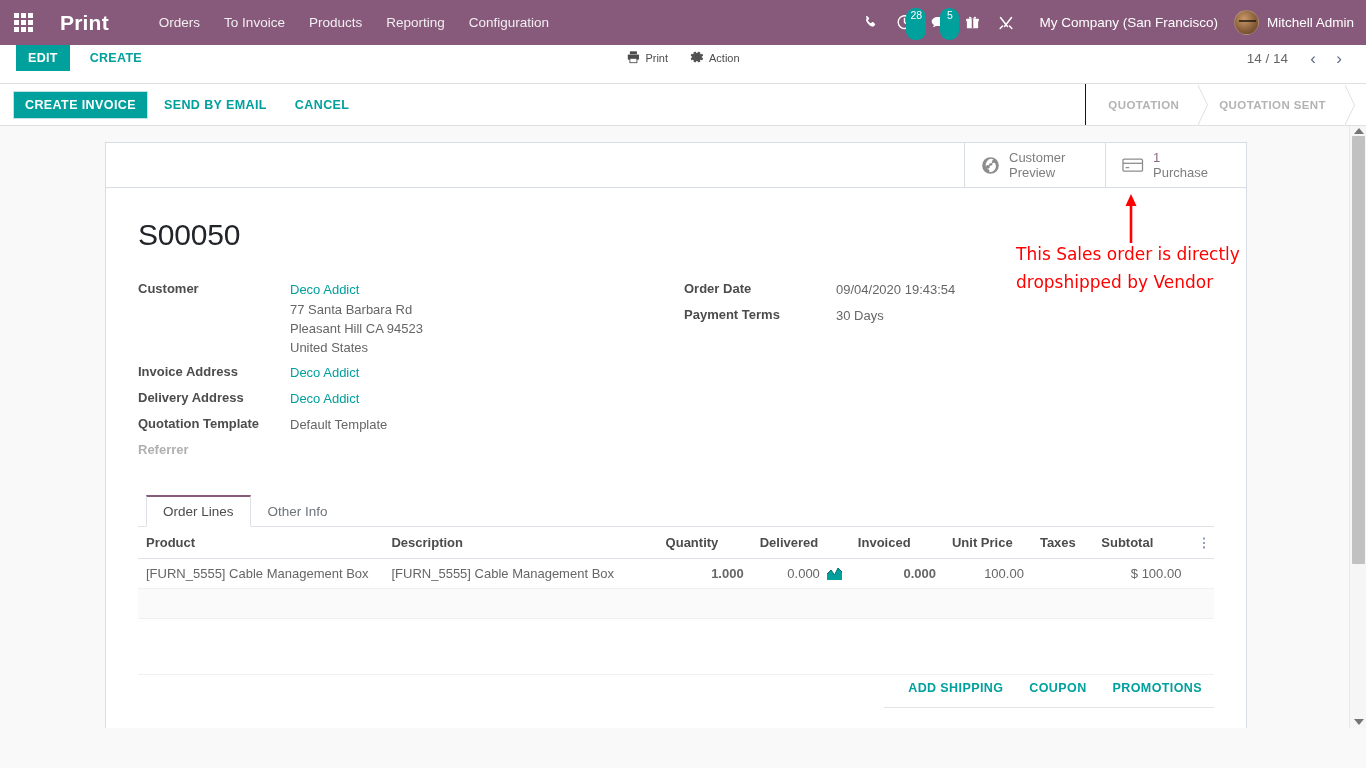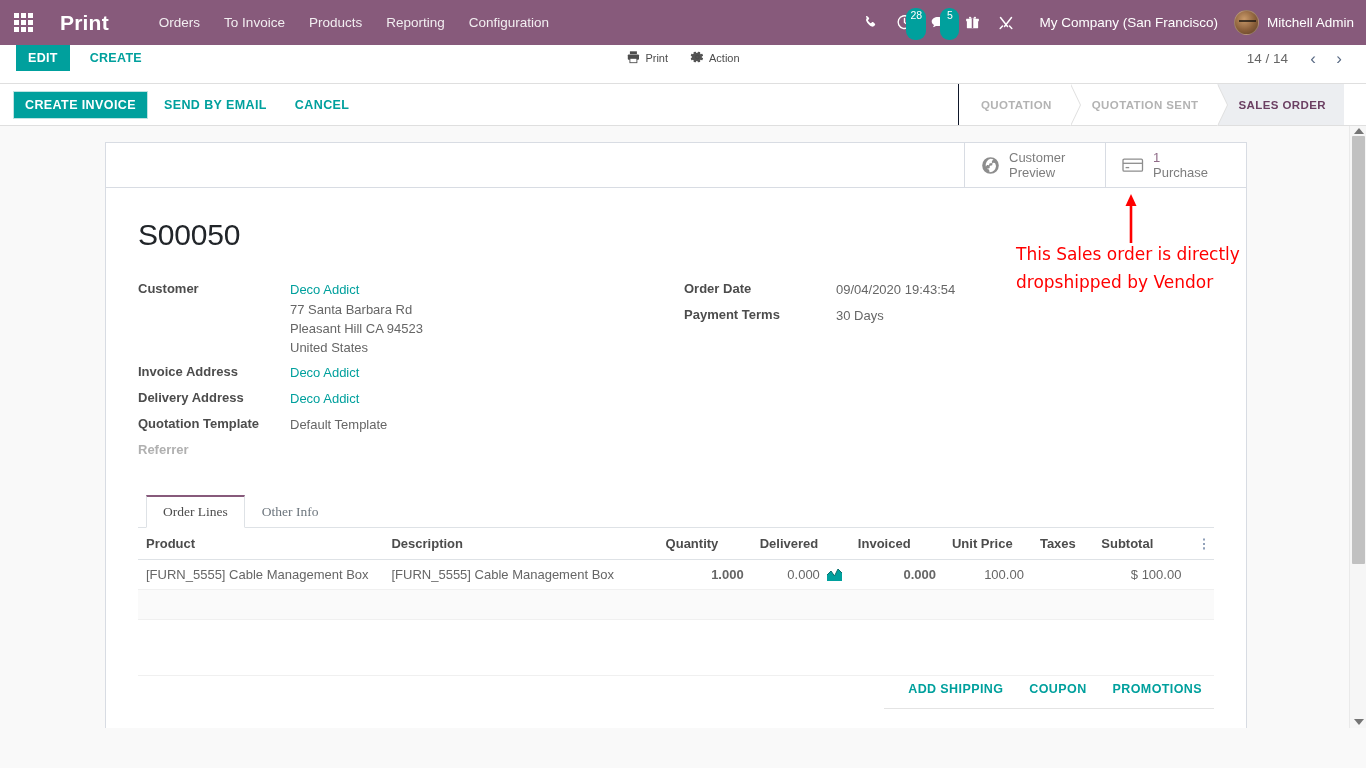--- a/index.html
+++ b/index.html
@@ -355,21 +355,20 @@
     width: 14px;
     height: 50px;
   }
 
   
   .notebook { margin: 28px 0 0 0; }
   .tabs {
     display: flex;
     border-bottom: 1px solid #dee2e6;
     padding-left: 8px;
-    font-family: Liberation Serif, serif;
   }
   .tab {
     padding: 8px 16px 7px 16px;
     font-size: 13.5px;
     color: #6c757d;
     cursor: pointer;
     border: 1px solid transparent;
     margin-bottom: -1px;
     background: transparent;
   }
@@ -598,23 +597,20 @@
   <div class="status-steps">
     <div class="step">
       <span>QUOTATION</span>
       <span class="arrow-out"></span>
       <span class="arrow-in"></span>
     </div>
     <div class="step">
       <span>QUOTATION SENT</span>
       <span class="arrow-out"></span>
       <span class="arrow-in"></span>
-    </div>
-    <div class="step active">
-      <span>SALES ORDER</span>
     </div>
   </div>
 </div>
 
 <div class="content">
   <div class="sheet-wrap">
     <div class="sheet">
 
       <div class="button-box">
         <div class="stat-button">

